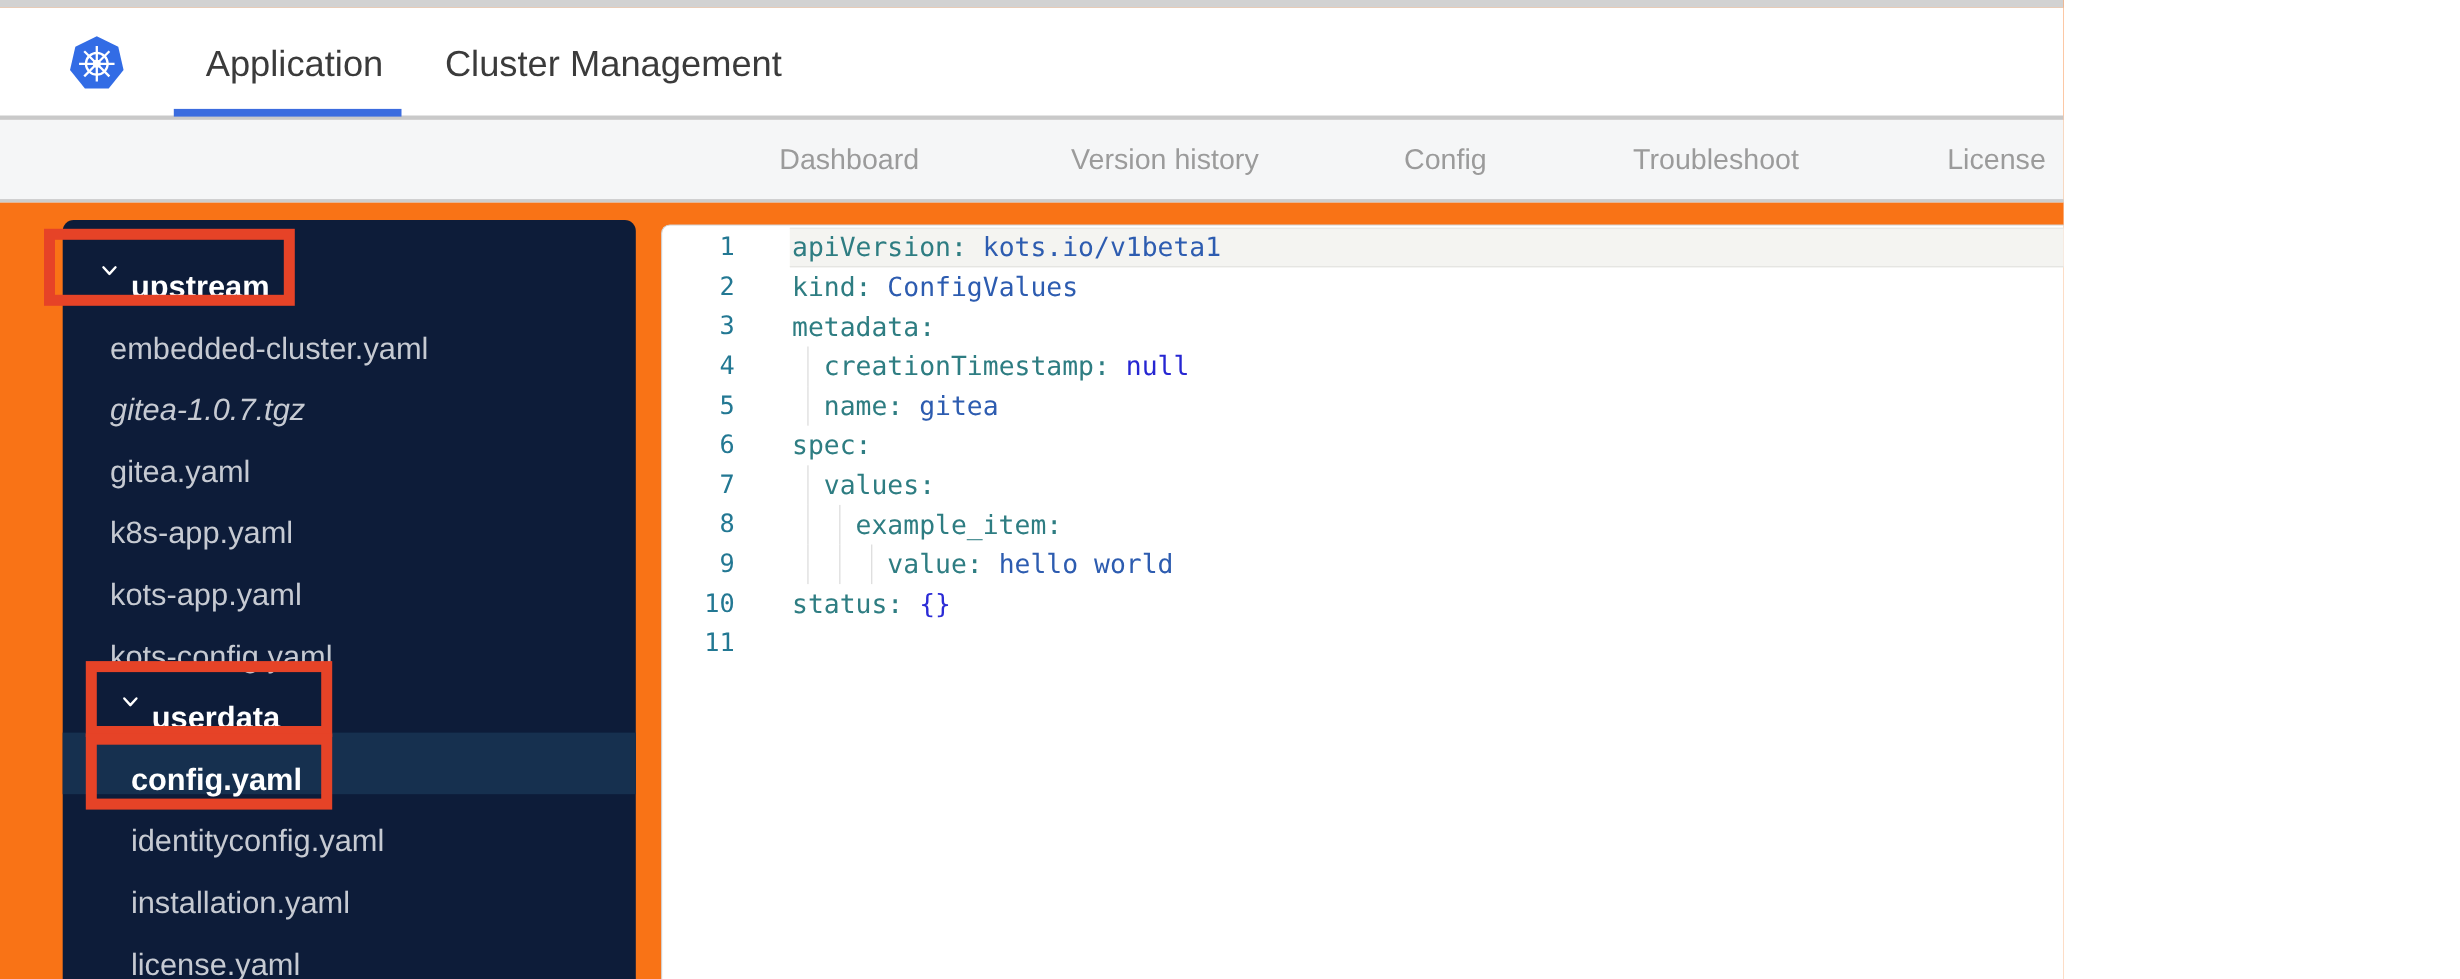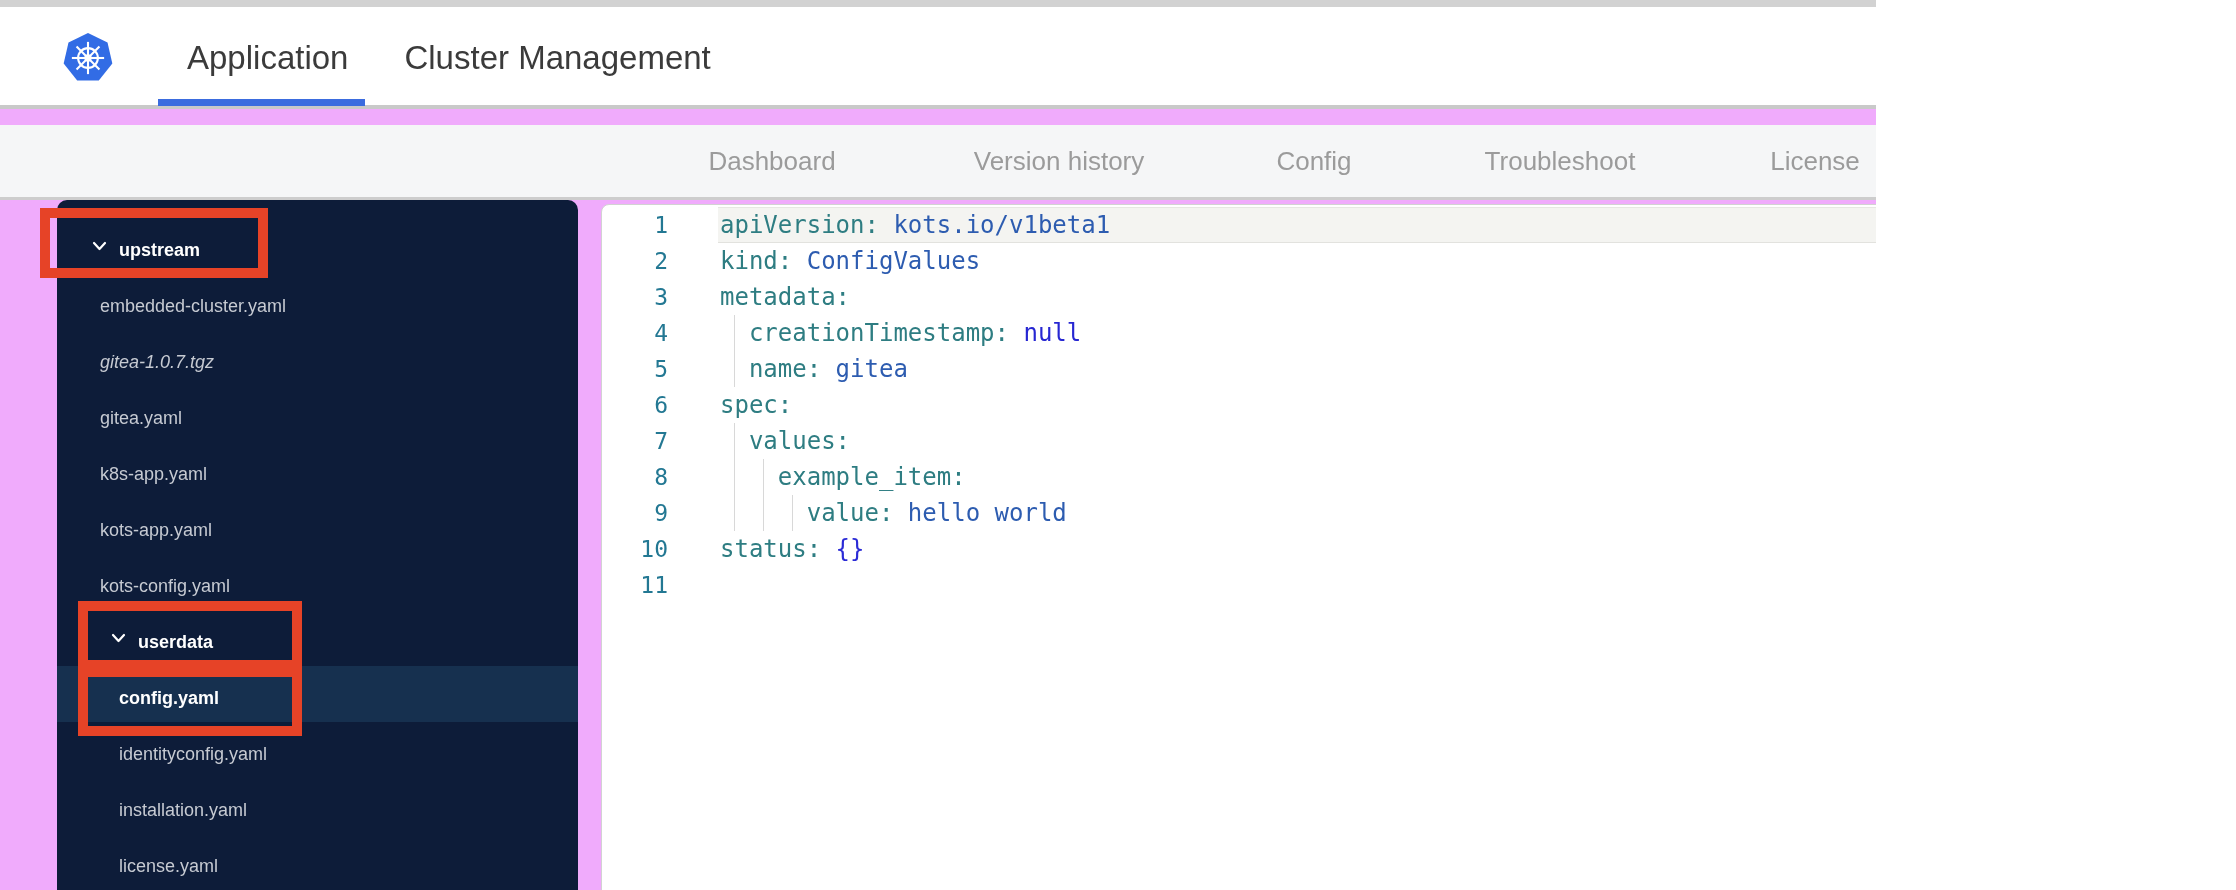--- a/index.html
+++ b/index.html
@@ -1,44 +1,44 @@
 <!DOCTYPE html>
 <html><head>
 <meta charset="utf-8">
 <style>
   html,body{margin:0;padding:0;background:#ffffff;}
   #screen{position:relative;width:1876px;height:890px;overflow:hidden;
-          font-family:"Liberation Sans",sans-serif;background:#f0abfc;}
+          font-family:"Liberation Sans",sans-serif;background:#f97316;}
 
   
   .top-strip{position:absolute;left:0;top:0;width:100%;height:7px;background:#d2d2d2;}
 
   
   .header{position:absolute;left:0;top:7px;width:100%;height:98px;background:#ffffff;
           border-bottom:4px solid #c9c9c9;box-sizing:content-box;}
   .logo{position:absolute;left:62px;top:25px;width:52px;height:52px;}
   .top-tabs{position:absolute;left:187px;top:31px;display:flex;gap:56px;}
   .top-tab{font-size:33px;color:#3b3b3b;line-height:40px;white-space:nowrap;cursor:pointer;}
   .app-underline{position:absolute;left:158px;top:92px;width:207px;height:7px;background:#3b6cdf;}
 
   
-  .subnav{position:absolute;left:0;top:125px;width:100%;height:72px;background:#f5f6f7;
+  .subnav{position:absolute;left:0;top:109px;width:100%;height:72px;background:#f5f6f7;
           border-bottom:3px solid #cdcdcd;padding-left:31px;}
   .subnav-item{position:absolute;top:0;height:72px;line-height:72px;transform:translateX(-50%);
                font-size:26px;color:#9b9b9b;white-space:nowrap;cursor:pointer;}
   .subnav-item.active{color:#474747;}
   .viewfiles-underline{position:absolute;left:1963px;top:178px;width:164px;height:7px;background:#3b6cdf;}
 
   
   .filetree{position:absolute;left:57px;top:200px;width:521px;height:690px;
             background:#0d1c39;border-radius:10px 10px 0 0;}
   .tree-row{position:absolute;left:0;width:100%;height:56px;cursor:pointer;}
   .tree-row.selected{background:#16304f;}
   .tree-chevron{position:absolute;top:23px;width:15px;height:10px;display:block;}
-  .tree-label{position:absolute;top:4px;height:56px;line-height:56px;font-size:18px;
+  .tree-label{position:absolute;top:15px;height:56px;line-height:56px;font-size:28px;
               color:#c6cad2;white-space:nowrap;}
   .tree-row.emph .tree-label{color:#ffffff;font-weight:700;}
 
   
   .editor{position:absolute;left:601px;top:204px;width:1660px;height:710px;background:#ffffff;
           border:1px solid #d2d2d2;border-radius:8px;overflow:hidden;}
   .code-row{position:relative;display:flex;height:36px;line-height:36px;
             font-family:"DejaVu Sans Mono","Liberation Mono",monospace;font-size:24px;}
   .code-rows{position:absolute;left:0;top:2px;width:100%;}
   .gutter{position:relative;z-index:2;flex:0 0 66px;text-align:right;color:#237893;

